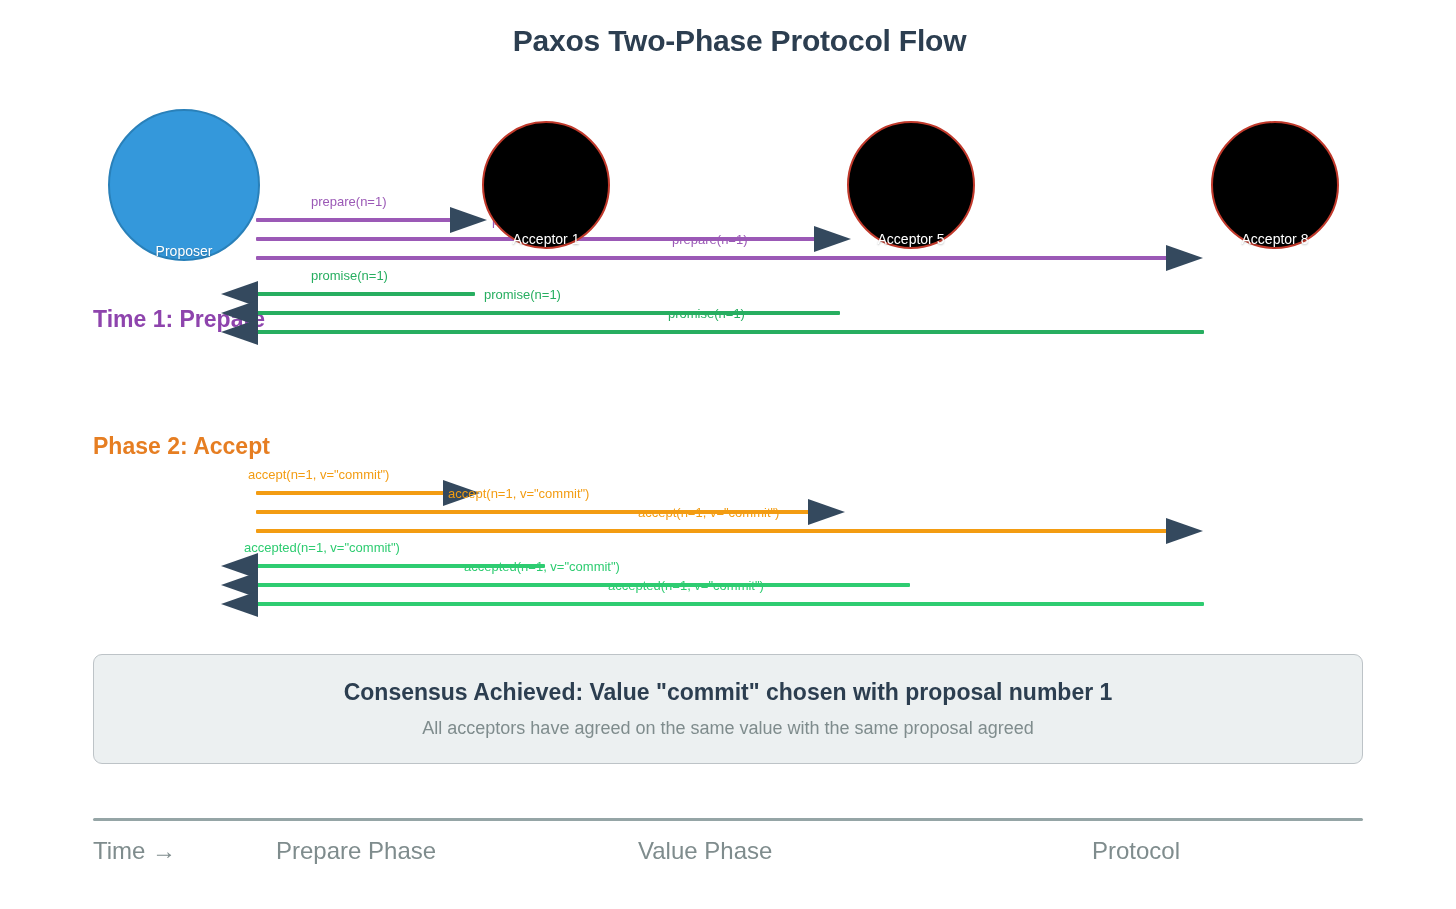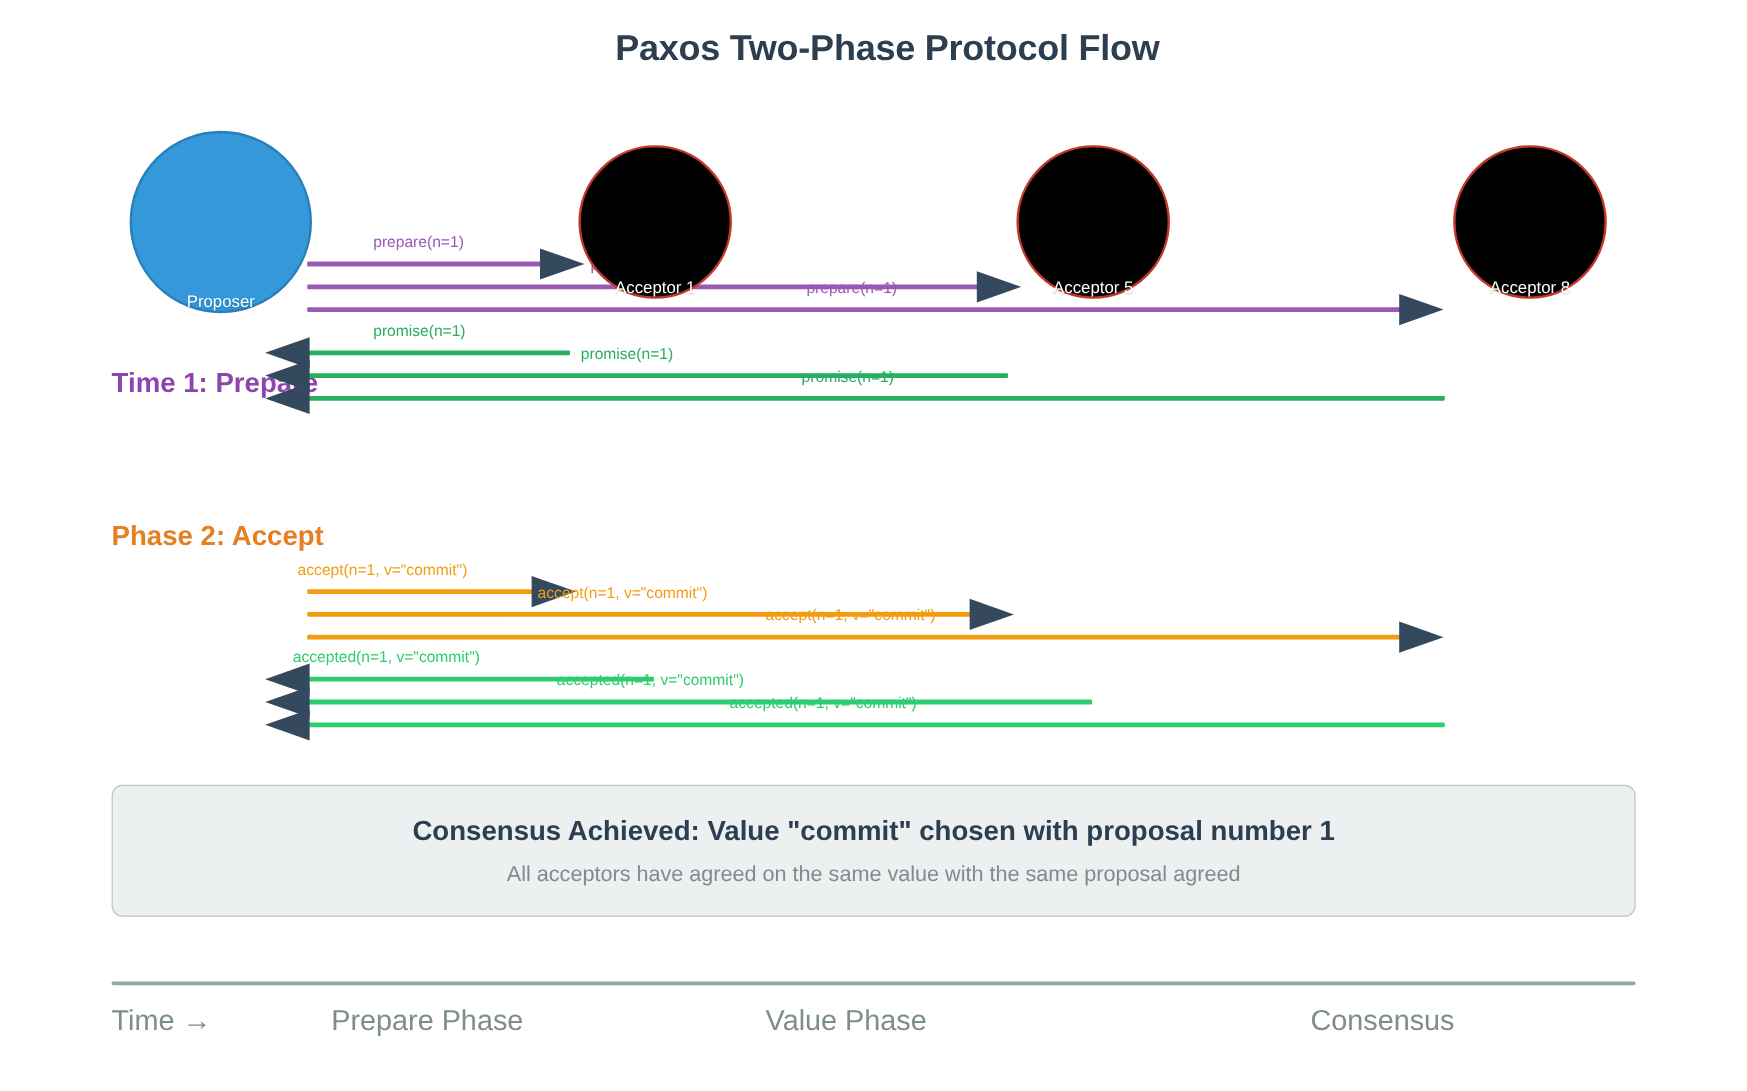--- a/index.html
+++ b/index.html
@@ -223,16 +223,16 @@
   <div class="consensus">
     <div class="main">Consensus Achieved: Value "commit" chosen with proposal number 1</div>
     <div class="sub">All acceptors have agreed on the same value with the same proposal agreed</div>
   </div>
 
   <div class="tl-rule"></div>
   <div id="timeline-layer">
       <div class="tl-item time" style="left: 93px;">Time →</div>
       <div class="tl-item" style="left: 276px;">Prepare Phase</div>
       <div class="tl-item" style="left: 638px;">Value Phase</div>
-      <div class="tl-item" style="left: 1092px;">Consensus</div>
+      <div class="tl-item" style="left: 1092px;">Protocol</div>
     </div>
 
 </div>
 
 </body></html>

